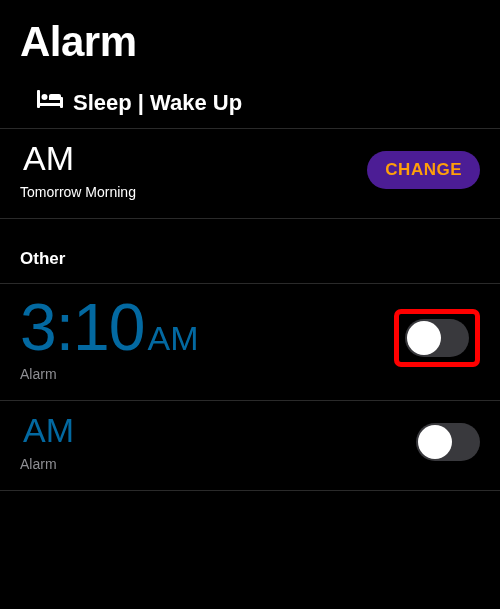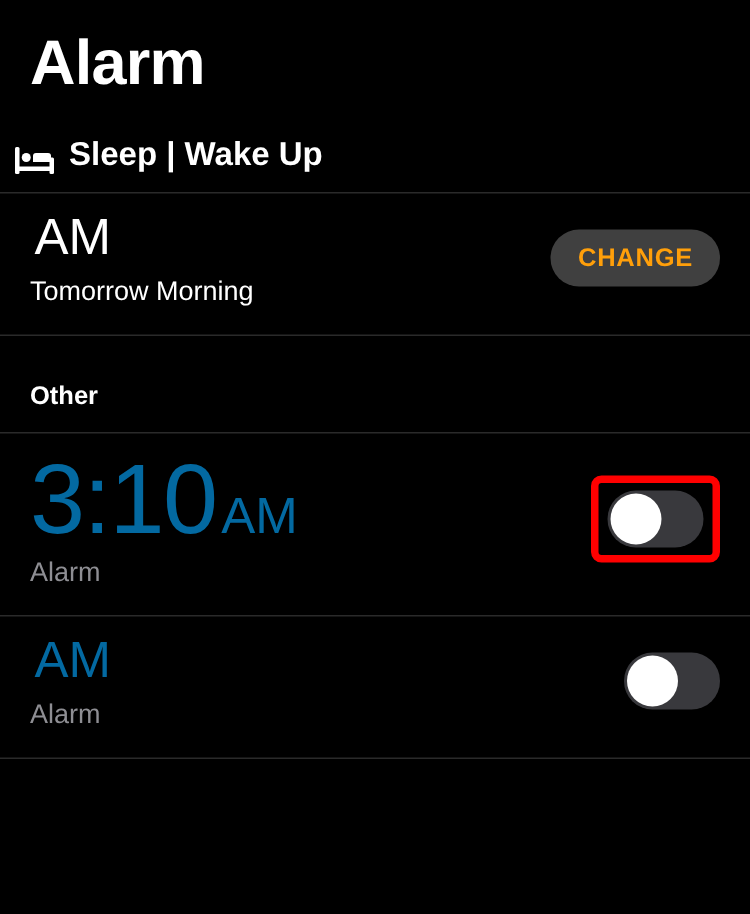--- a/index.html
+++ b/index.html
@@ -16,23 +16,23 @@
       overflow: hidden;
     }
     .page-title {
       font-size: 42px;
       font-weight: 700;
       padding: 18px 20px 10px 20px;
       letter-spacing: -0.5px;
     }
     .section-header {
       display: flex;
-      align-items: flex-end;
+      align-items: flex-start;
       gap: 10px;
-      padding: 14px 20px 12px 10px;
+      padding: 14px 20px 12px 37px;
       font-size: 22px;
       font-weight: 700;
       border-bottom: 1px solid #2a2a2a;
     }
     .bed-icon {
       width: 26px;
       height: 18px;
       display: inline-block;
     }
     .bed-icon svg {
@@ -62,31 +62,31 @@
     .time-ampm {
       font-size: 34px;
       font-weight: 400;
       margin-left: 3px;
     }
     .big-time.dim .time-main,
     .big-time.dim .time-ampm {
       color: #0369a1;
     }
     .subtext {
-      font-size: 18px;
+      font-size: 14px;
       font-weight: 500;
       color: #ffffff;
       margin-top: 6px;
     }
     .subtext.dim {
       color: #8e8e93;
       font-weight: 400;
     }
     .change-btn {
-      background: #404040;
+      background: #4c1d95;
       color: #ff9f0a;
       font-size: 17px;
       font-weight: 700;
       border: none;
       border-radius: 20px;
       padding: 9px 18px;
       letter-spacing: 0.5px;
     }
     .other-header {
       font-size: 17px;

